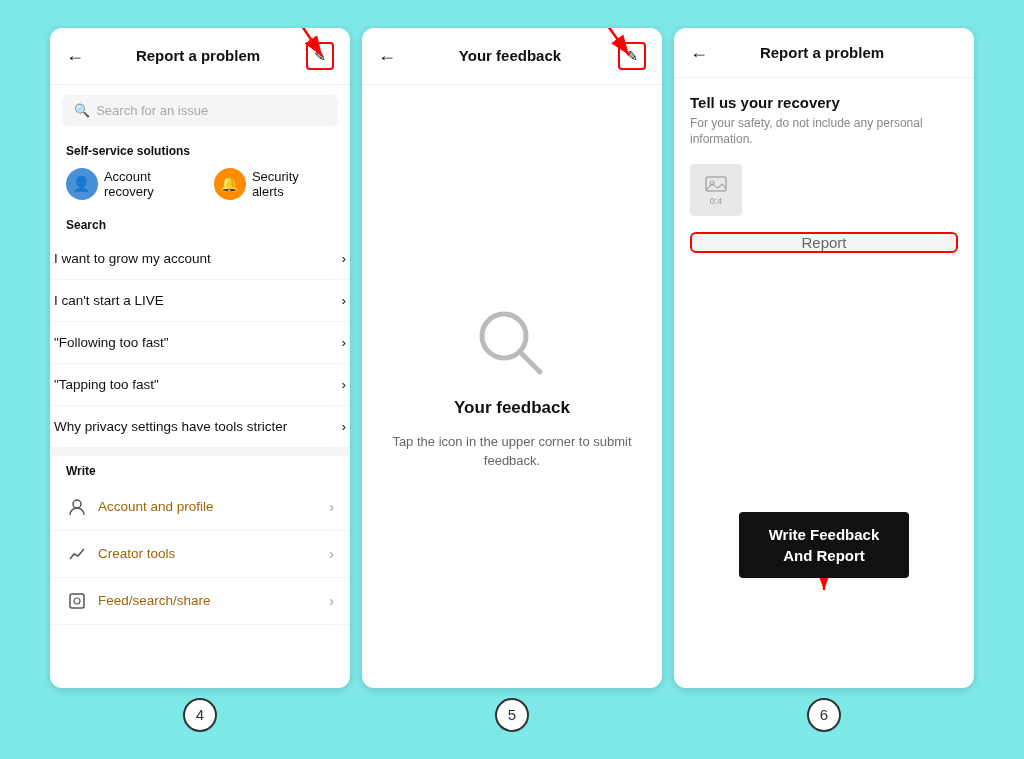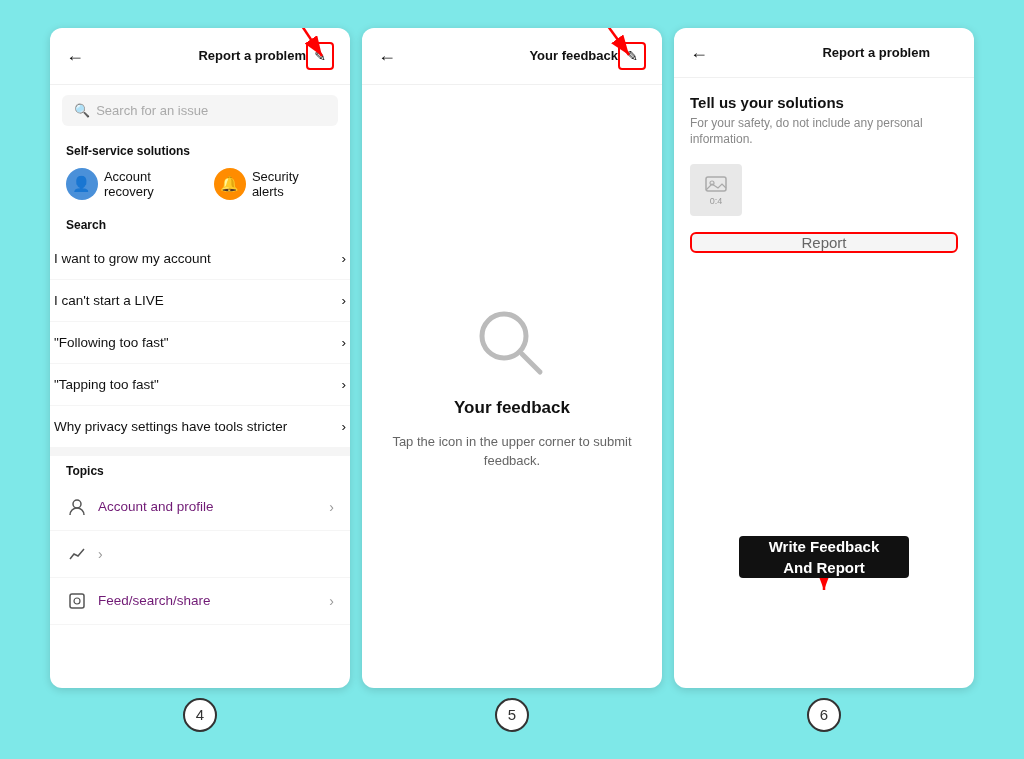--- a/index.html
+++ b/index.html
@@ -36,24 +36,24 @@
     }
     .screen-header {
       display: flex;
       align-items: center;
       justify-content: space-between;
       padding: 14px 16px;
       border-bottom: 1px solid #f0f0f0;
       position: relative;
     }
     .header-title {
-      font-size: 13px;
+      font-size: 15px;
       font-weight: 600;
       color: #111;
-      text-align: right;
+      text-align: center;
       flex: 1;
     }
     .back-btn {
       font-size: 18px;
       color: #111;
       cursor: pointer;
       width: 24px;
     }
     .icon-btn {
       width: 28px;
@@ -141,21 +141,21 @@
       display: flex;
       align-items: center;
       gap: 10px;
       padding: 12px 16px;
       border-bottom: 1px solid #f5f5f5;
       cursor: pointer;
     }
     .topics-item-label {
       flex: 1;
       font-size: 13.5px;
-      color: #701a75;
+      color: #a16207;
     }
     .topic-icon {
       width: 22px;
       height: 22px;
       display: flex;
       align-items: center;
       justify-content: center;
       font-size: 16px;
       color: #555;
     }
@@ -241,21 +241,21 @@
       font-size: 15px;
       color: #333;
       background: white;
     }
     
     .annotation-box {
       background: #111;
       color: #fff;
       font-weight: 700;
       font-size: 15px;
-      padding: 0 14px;
+      padding: 12px 14px;
       border-radius: 4px;
       text-align: center;
       line-height: 1.4;
       position: absolute;
       bottom: 110px;
       left: 50%;
       transform: translateX(-50%);
       width: 170px;
       z-index: 10;
       margin-top: 32px;
@@ -319,37 +319,38 @@
       <div class="list-item">
         <span>"Tapping too fast"</span>
         <span class="chevron">›</span>
       </div>
       <div class="list-item">
         <span>Why privacy settings have tools stricter</span>
         <span class="chevron">›</span>
       </div>
       <div class="divider"></div>
 
-      <div class="section-title">Topics</div>
+      <div class="section-title">Write</div>
       <div class="topics-item">
         <div class="topic-icon">
           <svg width="18" height="18" viewBox="0 0 18 18" fill="none">
             <circle cx="9" cy="6" r="4" stroke="#555" stroke-width="1.5" fill="none"></circle>
             <path d="M2 17c0-3.866 3.134-7 7-7s7 3.134 7 7" stroke="#555" stroke-width="1.5" fill="none"></path>
           </svg>
         </div>
         <span class="topics-item-label">Account and profile</span>
         <span class="chevron">›</span>
       </div>
       <div class="topics-item">
         <div class="topic-icon">
           <svg width="18" height="18" viewBox="0 0 18 18" fill="none">
             <polyline points="2,14 6,9 10,11 16,4" stroke="#555" stroke-width="1.5" fill="none"></polyline>
           </svg>
         </div>
+        <span class="topics-item-label">Creator tools</span>
         <span class="chevron">›</span>
       </div>
       <div class="topics-item">
         <div class="topic-icon">
           <svg width="18" height="18" viewBox="0 0 18 18" fill="none">
             <rect x="2" y="2" width="14" height="14" rx="2" stroke="#555" stroke-width="1.5" fill="none"></rect>
             <circle cx="9" cy="9" r="3" stroke="#555" stroke-width="1.2" fill="none"></circle>
           </svg>
         </div>
         <span class="topics-item-label">Feed/search/share</span>
@@ -391,21 +392,21 @@
   </div>
 
   <div class="screen-wrapper">
     <div class="screen" style="position:relative;">
       <div class="screen-header">
         <div class="back-btn">←</div>
         <div class="header-title">Report a problem</div>
         <div style="width:28px;"></div>
       </div>
       <div class="screen6-body">
-        <div class="tell-us-title">Tell us your solutions</div>
+        <div class="tell-us-title">Tell us your recovery</div>
         <div class="tell-us-sub">For your safety, do not include any personal information.</div>
         <div class="image-placeholder">
           <svg width="22" height="20" viewBox="0 0 22 20" fill="none">
             <rect x="1" y="3" width="20" height="14" rx="2" stroke="#aaa" stroke-width="1.5" fill="none"></rect>
             <circle cx="7" cy="9" r="2" stroke="#aaa" stroke-width="1.2" fill="none"></circle>
             <polyline points="1,16 7,10 13,14 17,10 21,14" stroke="#aaa" stroke-width="1.2" fill="none"></polyline>
           </svg>
           <span>0:4</span>
         </div>
         <div class="report-btn">Report</div>

